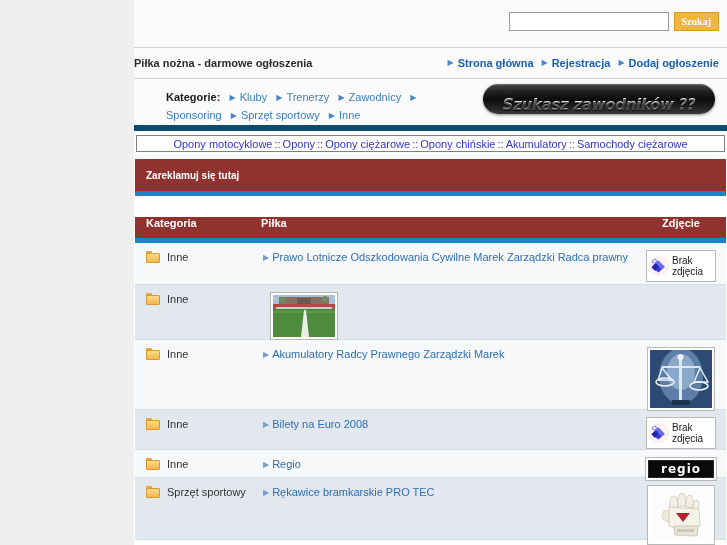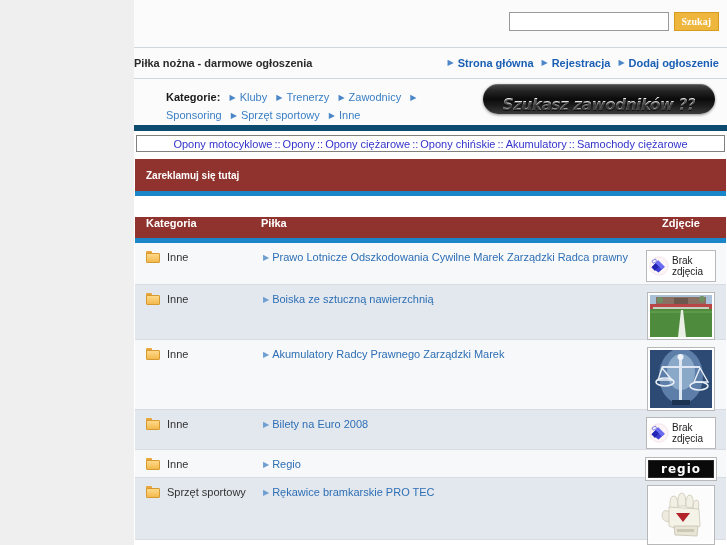--- a/index.html
+++ b/index.html
@@ -368,23 +368,20 @@
       </div>
     </div>
 
     <div class="row even" style="height:55px;">
       <div class="col-cat">
         <span class="folder-icon">
             <span class="tab"></span>
             <span class="body"></span>
           </span>
         <span>Inne</span>
-      </div>
-      <div class="col-title">
-        <span class="bullet">▶</span><a href="#">Boiska ze sztuczną nawierzchnią</a>
       </div>
       <div class="thumb-cell">
         <div class="thumb-frame">
           <svg class="photo" width="62" height="42" viewBox="0 0 62 42">
             <rect width="62" height="42" fill="#9fb6cc"></rect>
             <rect width="62" height="15" fill="#a9c1d8"></rect>
             <rect y="2" x="6" width="50" height="7" fill="#8a6f63"></rect>
             <rect y="3" x="24" width="14" height="8" fill="#6d584e"></rect>
             <rect y="9" width="62" height="5" fill="#b84646"></rect>
             <rect y="14" width="62" height="28" fill="#4e8b3c"></rect>

